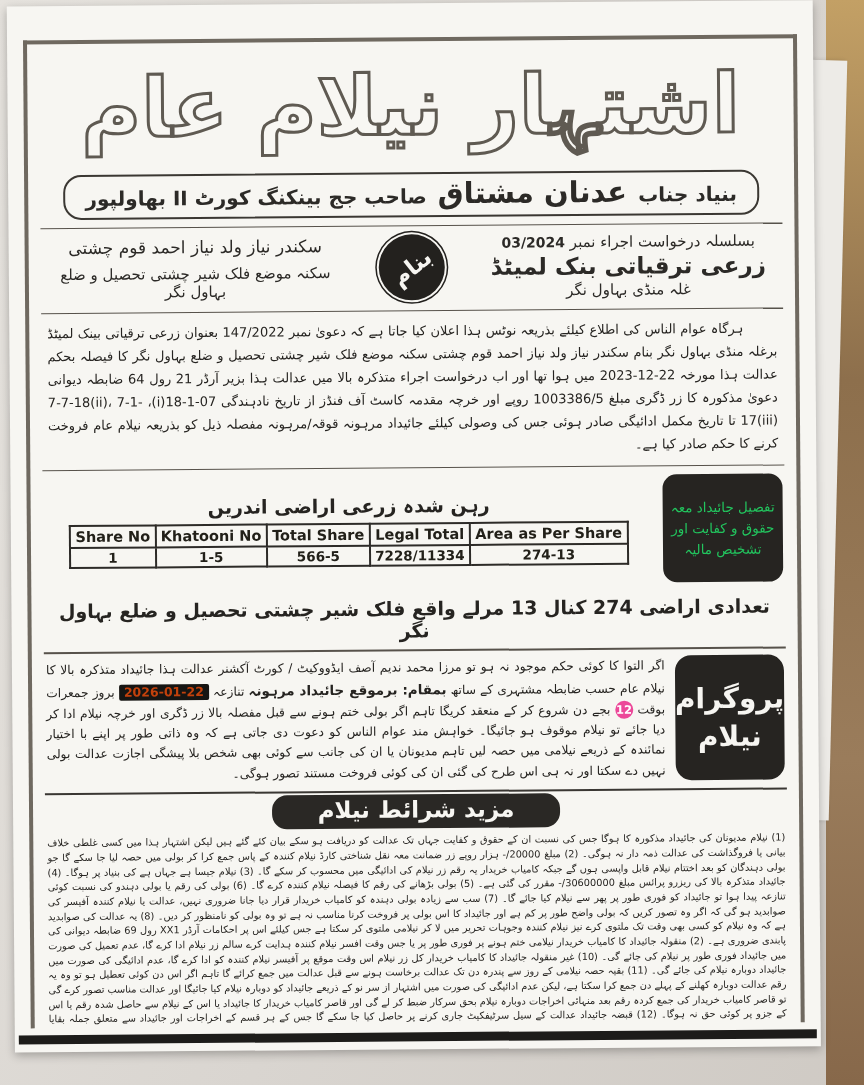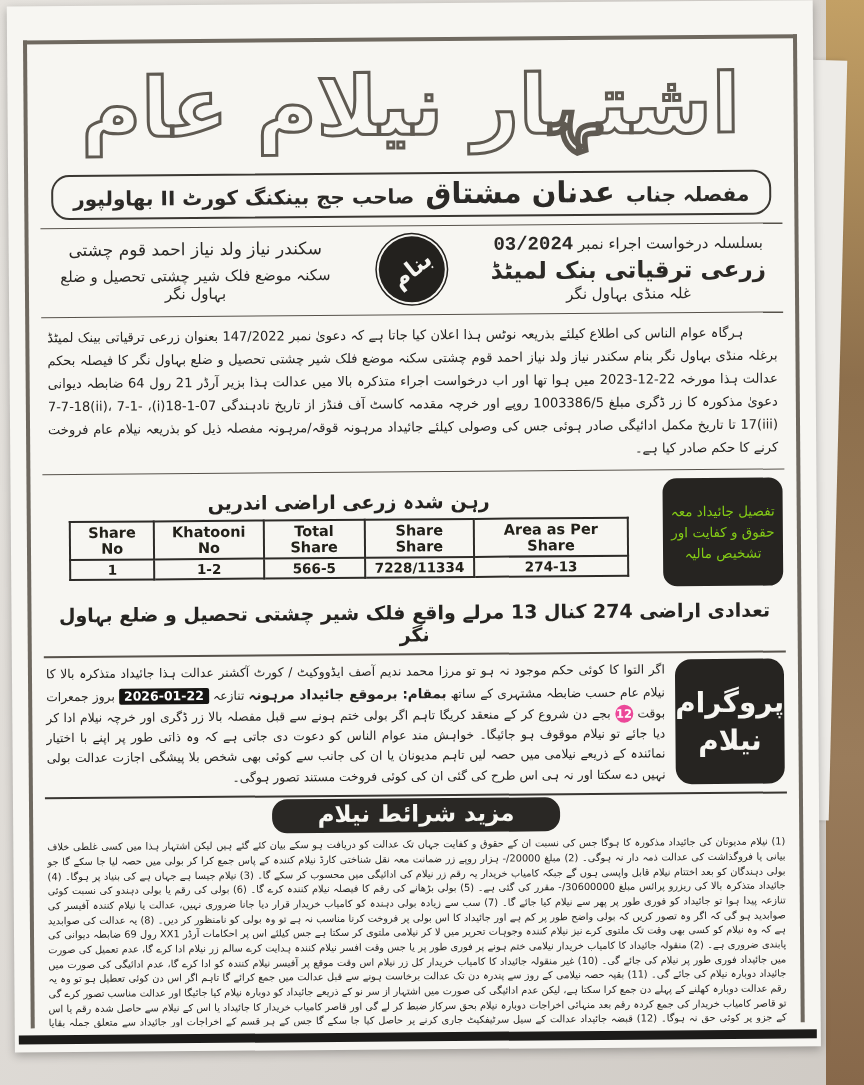--- a/index.html
+++ b/index.html
@@ -23,48 +23,48 @@
     -webkit-text-stroke:3px #5f5a52;text-shadow:0 0 1px #5f5a52;white-space:nowrap;}
   
   .court-bar{width:fit-content;max-width:98%;margin:0 auto 8px;border:2.5px solid #3b3833;border-radius:18px;
     padding:2px 20px 5px;text-align:center;white-space:nowrap;color:#2c2a27;}
   .court-bar .small{font-size:20px;font-weight:bold;}
   .court-bar .judge{font-size:29px;font-weight:bold;margin:0 6px;}
   
   .parties{display:flex;align-items:center;justify-content:space-between;padding:8px 4px 10px;color:#2c2a27;}
   .pcol{width:41%;text-align:center;}
   .pcol .l1{font-size:15px;}
-  .pcol .num{font-size:19px;font-weight:bold;letter-spacing:.5px;font-family:Liberation Mono, monospace;}
+  .pcol .num{font-size:14px;font-weight:bold;letter-spacing:.5px;}
   .pcol .bank{font-size:23px;font-weight:bold;margin:2px 0;}
   .pcol .l3{font-size:15px;margin-top:2px;}
   .pcol.def .l1{font-size:17px;margin-bottom:8px;}
   .pcol.def .l2{font-size:15px;}
   .vs-circle{width:66px;height:66px;border-radius:50%;background:#23211e;display:flex;align-items:center;
     justify-content:center;box-shadow:0 0 0 2px #f7f6f2,0 0 0 3.5px #23211e;flex:0 0 auto;}
   .vs-circle span{color:#f6f5f1;font-size:23px;font-weight:bold;transform:rotate(-38deg);}
   
   .announce{font-size:13px;line-height:1.78;text-align:justify;padding:8px 6px 10px;color:#262421;text-indent:34px;}
   
   .prop-row{display:flex;align-items:center;gap:10px;padding:8px 2px;}
   .prop-main{flex:1;}
   .prop-title{text-align:center;font-size:19px;font-weight:bold;color:#262421;margin:0 0 6px;}
   .ltr{direction:ltr;}
   table.land{border-collapse:collapse;margin:0 auto;width:92%;}
   table.land th,table.land td{border:2px solid #2d2b28;text-align:center;color:#222019;}
   table.land th{font-size:14.5px;font-weight:bold;padding:2px 4px;}
   table.land td{font-size:13.5px;font-weight:bold;padding:1px 4px;}
-  .prop-label{flex:0 0 112px;background:#262421;color:#84cc16;border-radius:14px;min-height:96px;
+  .prop-label{flex:0 0 112px;background:#262421;color:#22c55e;border-radius:14px;min-height:96px;
     display:flex;align-items:center;justify-content:center;text-align:center;font-size:13.5px;line-height:1.55;
     white-space:pre-line;padding:6px 4px;}
   .total-line{text-align:center;font-size:19px;font-weight:bold;color:#262421;padding:5px 0 8px;}
   
   .prog-row{display:flex;align-items:stretch;gap:10px;padding:6px 2px 8px;border-top-width:2.5px;}
   .prog-text{flex:1;font-size:12.3px;line-height:1.66;text-align:justify;color:#262421;}
   .venue{font-weight:bold;font-size:13.5px;white-space:nowrap;}
-  .date-badge{background:#161513;color:#ffffff;font-weight:bold;padding:0 5px 1px;font-size:12.5px;border-radius:2px;}
+  .date-badge{background:#161513;color:#c2410c;font-weight:bold;padding:0 5px 1px;font-size:12.5px;border-radius:2px;}
   .time-badge{display:inline-block;background:#ec4899;color:#fff;border-radius:50%;width:18px;height:18px;
     line-height:18px;text-align:center;font-weight:bold;font-size:11.5px;}
   .prog-label{flex:0 0 100px;background:#262421;color:#f6f5f1;border-radius:16px;display:flex;align-items:center;
     justify-content:center;text-align:center;font-size:28px;font-weight:bold;line-height:1.35;white-space:pre-line;}
   
   .cond-head-wrap{border-top:2.5px solid #3a3733;text-align:center;}
   .cond-head{display:inline-block;background:#2a2825;color:#f7f6f2;font-size:23px;font-weight:bold;
     padding:2px 46px 6px;border-radius:15px;margin-top:2px;}
   .cond-body{font-size:9.8px;line-height:1.5;text-align:justify;color:#262421;padding:5px 2px 0;
     max-height:222px;overflow:hidden;}
@@ -77,21 +77,21 @@
 <div class="sheet-edge"></div>
 
 <div class="page">
   <div class="frame">
 
     <div class="title-wrap">
       <span class="big-title">اشتہار نیلام عام</span>
     </div>
 
     <div class="court-bar">
-      <span class="small">مفصلہ جناب</span>
+      <span class="small">بنیاد جناب</span>
       <span class="judge">عدنان مشتاق</span>
       <span class="small">صاحب جج بینکنگ کورٹ II بھاولپور</span>
     </div>
 
     <div class="parties sec">
       <div class="pcol">
         <div class="l1">
           <span>بسلسلہ درخواست اجراء نمبر</span>
           <span class="num">03/2024</span>
         </div>
@@ -115,26 +115,26 @@
 تشخیص مالیہ</div>
       <div class="prop-main">
         <div class="prop-title">رہن شدہ زرعی اراضی اندریں</div>
         <div class="ltr">
           <table class="land">
             <tbody>
                 <tr>
               <th>Share No</th>
               <th>Khatooni No</th>
               <th>Total Share</th>
-              <th>Share Share</th>
+              <th>Legal Total</th>
               <th>Area as Per Share</th>
             </tr>
             <tr>
               <td>1</td>
-              <td>1-2</td>
+              <td>1-5</td>
               <td>566-5</td>
               <td>7228/11334</td>
               <td>274-13</td>
             </tr>
           </tbody>
             </table>
         </div>
       </div>
     </div>
     <div class="total-line">تعدادی اراضی 274 کنال 13 مرلے واقع فلک شیر چشتی تحصیل و ضلع بہاول نگر</div>

